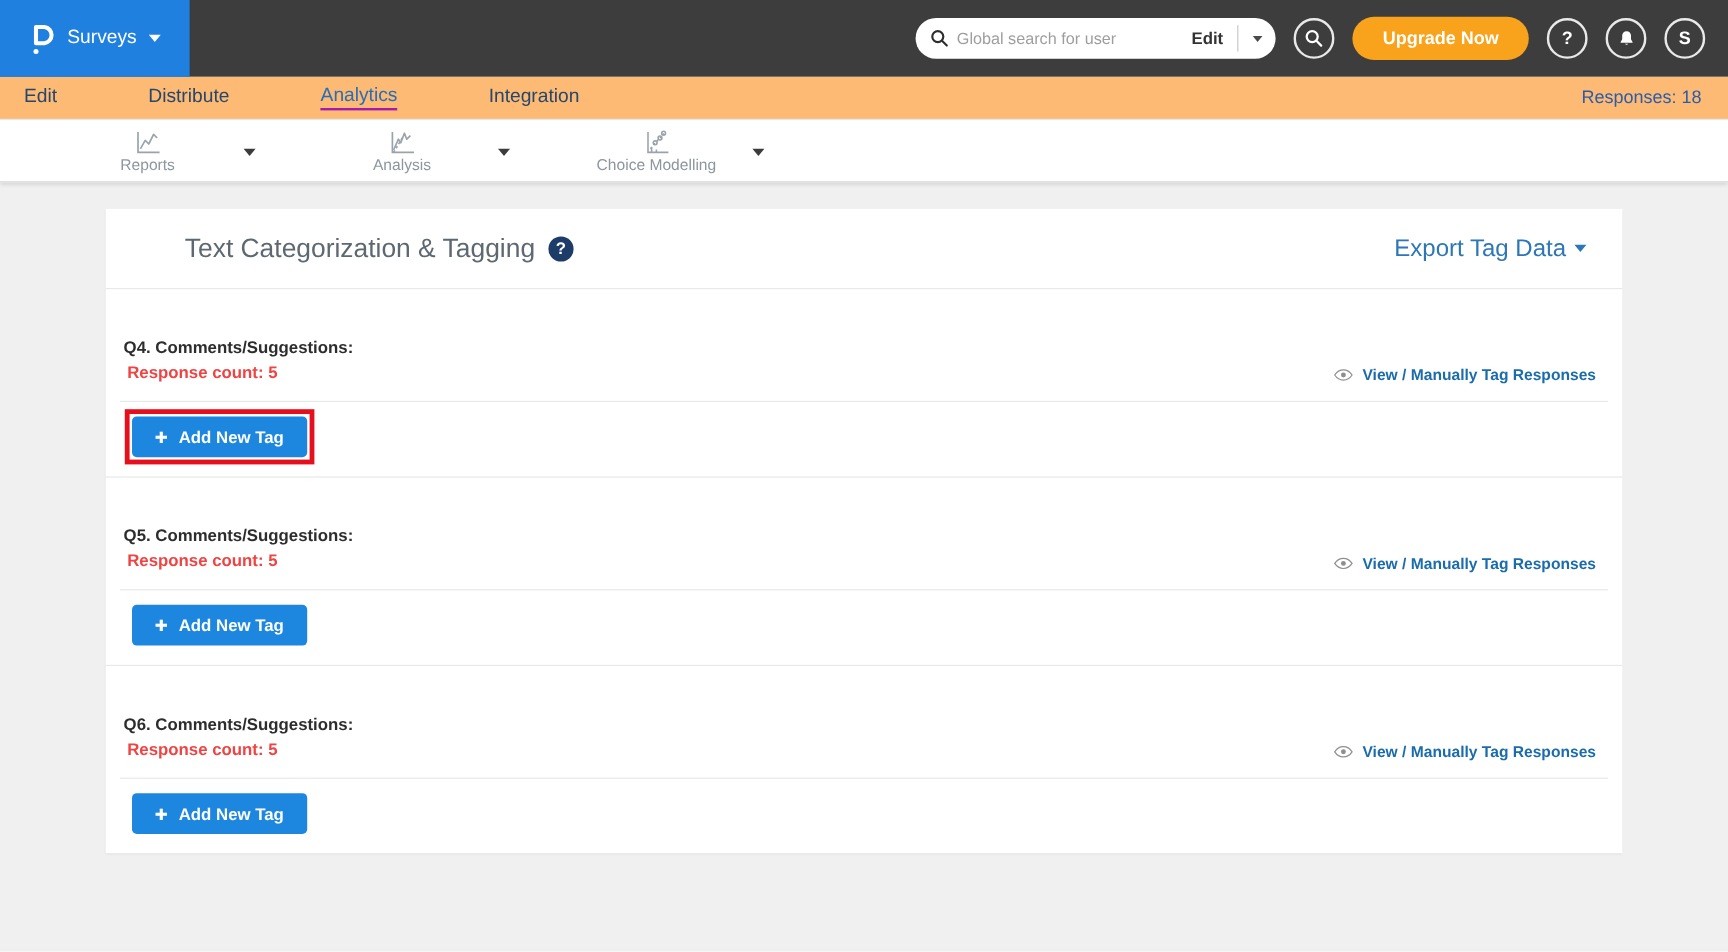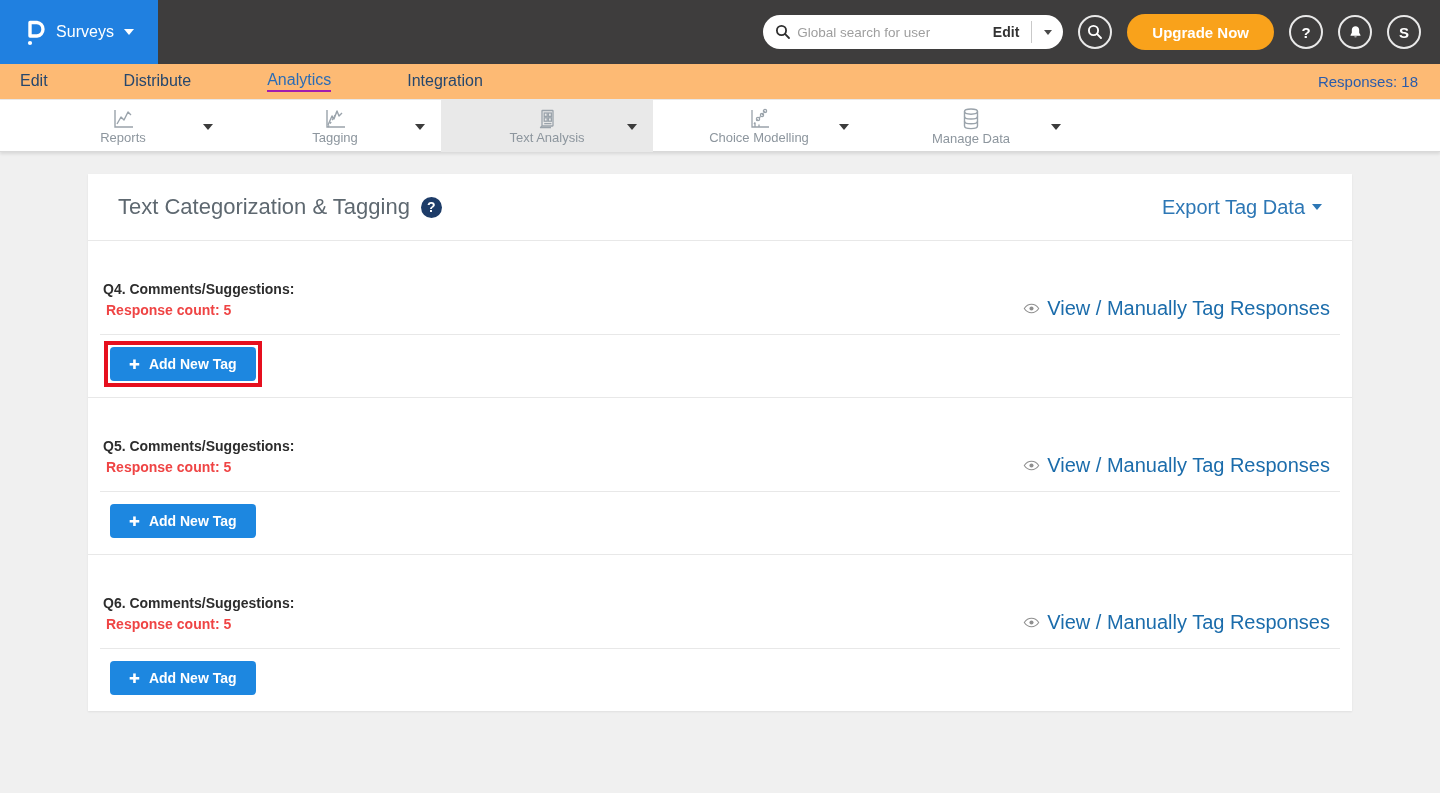--- a/index.html
+++ b/index.html
@@ -39,32 +39,32 @@
   .tab.selected { background:#e9e9e9; }
   .tab .tab-label { font-size:13px; color:#8d969e; margin-top:0; }
   .tab .tab-caret { position:absolute; right:16px; top:24px; width:0; height:0; border-left:5px solid transparent; border-right:5px solid transparent; border-top:6px solid #3c3c3c; }
   .tab svg { stroke:#9aa3ab; }
 
   
   .content { height:641px; overflow:hidden; }
   .card { width:1264px; margin:22px auto 0 88px; background:#fff; box-shadow:0 1px 2px rgba(0,0,0,0.07); min-height:452px; }
   .card-header { display:flex; align-items:center; justify-content:space-between; padding:20px 30px 20px 30px; }
   .card-title-wrap { display:flex; align-items:center; gap:11px; }
-  .card-title { font-size:22px; font-weight:400; color:#5e6870; }
+  .card-title { font-size:22px; font-weight:400; color:#5e6870;margin-left:36px; }
   .help-circle { width:21px; height:21px; border-radius:50%; background:#1d3c68; color:#fff; font-size:14px; font-weight:700; display:flex; align-items:center; justify-content:center; cursor:pointer; }
   .export-link { color:#2d77b5; font-size:20px; font-weight:500; display:flex; align-items:center; gap:7px; cursor:pointer; }
   .export-link .caret-down { border-top-color:#2d77b5; border-left-width:5px; border-right-width:5px; border-top-width:6px; }
 
   hr.rule { border:0; border-top:1px solid #e8e8e8; }
 
   .sec-head { display:flex; justify-content:space-between; align-items:flex-end; padding:13px 22px 13px 15px; }
   .q-title { font-size:14px; font-weight:700; color:#2d2d2d; line-height:21px;margin-top:25px; }
   .q-count { font-size:14px; font-weight:700; color:#ef4444; line-height:21px; padding-left:3px; }
   .view-link { display:flex; align-items:center; gap:7px; margin-bottom:1px; cursor:pointer; }
-  .view-link .view-text { color:#1b6cab; font-size:20px; font-weight:400; }
+  .view-link .view-text { color:#1b6cab; font-size:13px; font-weight:700; }
   .sec-body { padding:12px 0 16px 22px; }
   .inner-rule { margin:0 12px 0 12px; }
   .sep-rule { margin:0; }
 
   .add-tag-btn { height:34px; background:#1d87e0; border:0; border-radius:4px; color:#fff; font-weight:700; font-size:14px; display:inline-flex; align-items:center; gap:9px; padding:0 19px; cursor:pointer; font-family:inherit; }
   .add-tag-btn .plus { font-size:13px; line-height:1; }
   .hl-wrap { display:inline-block; }
   .hl-wrap.highlight { outline:4px solid #e60f1e; outline-offset:2px; }
 </style>
 </head>
@@ -150,67 +150,40 @@
   </div>
 
   <div class="tab">
     <span style="display:flex;">
       <svg width="24" height="22" viewBox="0 0 24 22" fill="none" stroke-width="1.4">
         <path d="M4 2 V19 H22"></path>
         <path d="M5 17 L9 8 L11 11 L14 3 L16 8 L19 5" stroke-linejoin="round"></path>
         <path d="M5 19 L14 4" stroke-dasharray="2 2"></path>
       </svg>
     </span>
-    <span class="tab-label">Tagging</span>
+    <span class="tab-label">Analysis</span>
     <span class="tab-caret"></span>
   </div>
 
-  <div class="tab selected">
-    <span style="display:flex;">
-      <svg width="22" height="22" viewBox="0 0 22 22" fill="none" stroke-width="1.3">
-        <rect x="6" y="2.5" width="11" height="15.5" rx="0.5"></rect>
-        <path d="M6 18 L4.5 19.5 H15" stroke-linejoin="round"></path>
-        <rect x="8.2" y="5" width="3" height="3.4"></rect>
-        <rect x="12.4" y="5" width="3" height="3.4"></rect>
-        <rect x="8.2" y="9.8" width="3" height="3.4"></rect>
-        <rect x="12.4" y="9.8" width="3" height="3.4"></rect>
-        <path d="M8.2 15.6 H15.4"></path>
-      </svg>
-    </span>
-    <span class="tab-label">Text Analysis</span>
-    <span class="tab-caret"></span>
-  </div>
 
   <div class="tab">
     <span style="display:flex;">
       <svg width="24" height="22" viewBox="0 0 24 22" fill="none" stroke-width="1.3">
         <path d="M5 2 V19 H22"></path>
         <path d="M7 16 L11 11 L15 7 L18 3" stroke-dasharray="2 2"></path>
         <circle cx="11" cy="11" r="1.6"></circle>
         <circle cx="15" cy="7" r="1.6"></circle>
         <circle cx="18" cy="3" r="1.6"></circle>
         <path d="M8 19 V15 M12 19 V16.5"></path>
       </svg>
     </span>
     <span class="tab-label">Choice Modelling</span>
     <span class="tab-caret"></span>
   </div>
 
-  <div class="tab">
-    <span style="display:flex;">
-      <svg width="24" height="24" viewBox="0 0 24 24" fill="none" stroke-width="1.4">
-        <ellipse cx="12" cy="4.6" rx="6.5" ry="2.6"></ellipse>
-        <path d="M5.5 4.6 v4.8 c0 1.45 2.9 2.6 6.5 2.6 s6.5 -1.15 6.5 -2.6 V4.6"></path>
-        <path d="M5.5 9.4 v4.8 c0 1.45 2.9 2.6 6.5 2.6 s6.5 -1.15 6.5 -2.6 V9.4"></path>
-        <path d="M5.5 14.2 v4.8 c0 1.45 2.9 2.6 6.5 2.6 s6.5 -1.15 6.5 -2.6 V14.2"></path>
-      </svg>
-    </span>
-    <span class="tab-label">Manage Data</span>
-    <span class="tab-caret"></span>
-  </div>
 </div>
 
 <div class="content">
   <div class="card">
 
     <div class="card-header">
       <div class="card-title-wrap">
         <span class="card-title">Text Categorization &amp; Tagging</span>
         <span class="help-circle">?</span>
       </div>

